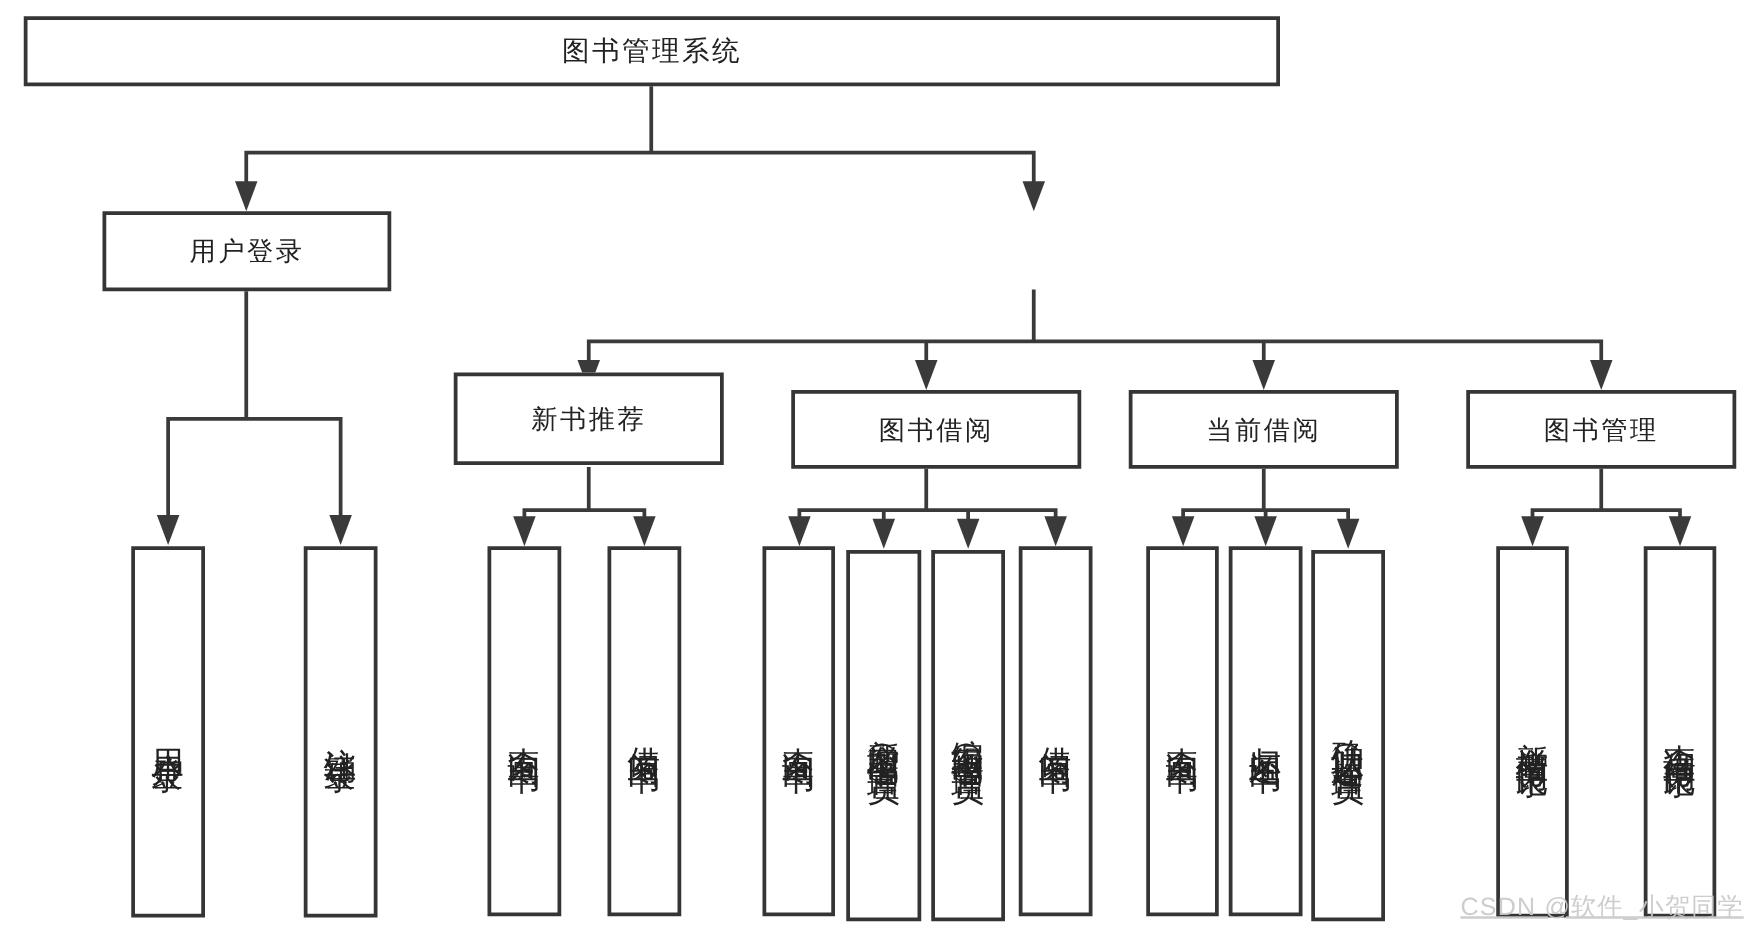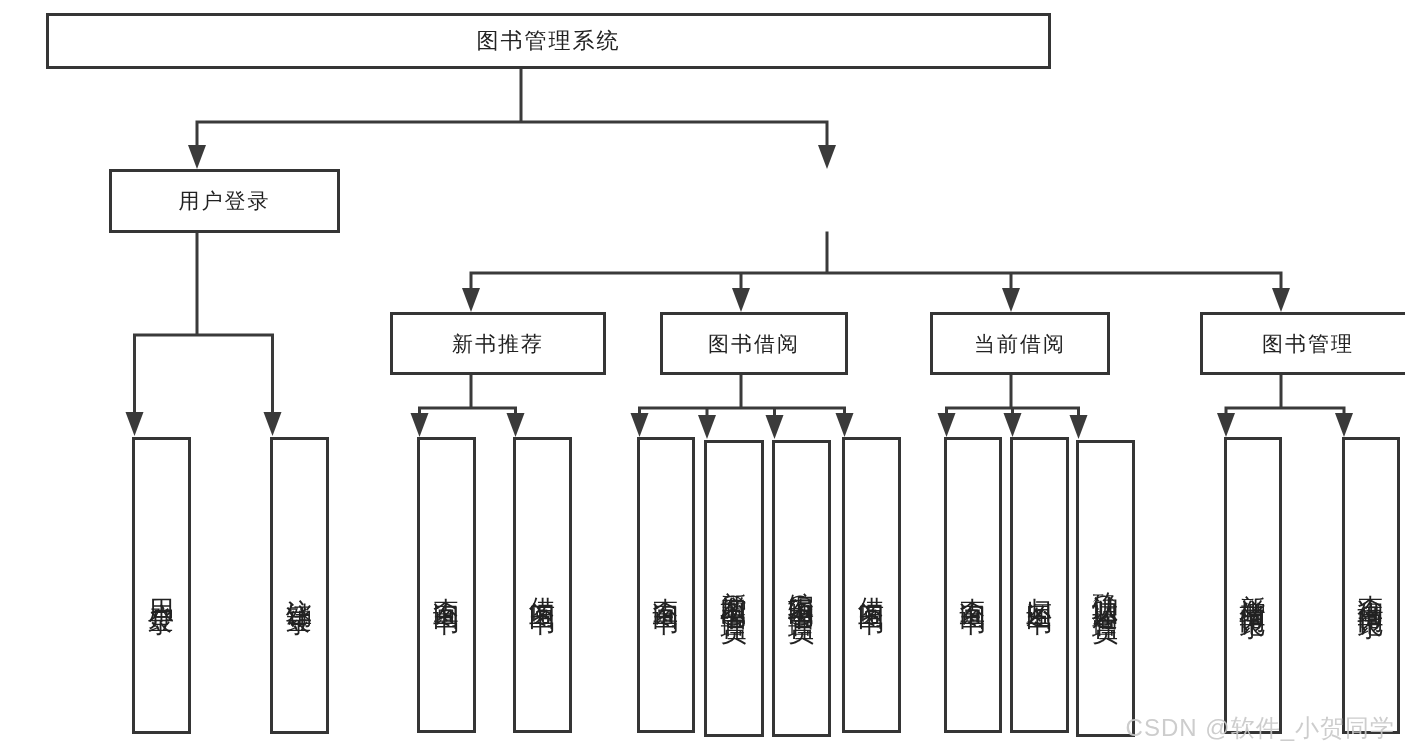--- a/index.html
+++ b/index.html
@@ -37,21 +37,20 @@
   .connector polygon { fill: var(--line); }
 
   .node {
     position: absolute;
     background: #fff;
     border: 3px solid var(--border);
     display: flex;
     align-items: center;
     justify-content: center;
     z-index: 2;
-    margin-left: 27px;
   }
 
   .h-label {
     font-size: 21px;
     color: var(--text);
     letter-spacing: 2px;
     white-space: nowrap;
   }
   .root .h-label { font-size: 22px; }
 
@@ -62,26 +61,27 @@
     letter-spacing: 4px;
     line-height: 1;
     color: var(--text);
     white-space: nowrap;
   }
 
   .watermark {
     position: absolute;
     right: 10px;
     top: 712px;
-    font-size: 24px;
+    font-size: 20px;
     letter-spacing: 1px;
     color: var(--watermark);
     opacity: 0.92;
     z-index: 3;
     white-space: nowrap;
+    text-decoration: underline;
   }
 </style>
 </head>
 <body>
 
 <div class="canvas">
 
   <svg class="connector" viewBox="0 0 1405 747" xmlns="http://www.w3.org/2000/svg">
     <path d="
       M521 69 V122 M197 122 H827 M197 122 V146 M827 122 V146
@@ -115,27 +115,27 @@
   </svg>
 
   <div class="node root" style="left:19px;top:13px;width:1005px;height:56px">
     <span class="h-label">图书管理系统</span>
   </div>
 
   <div class="node" style="left:82px;top:169px;width:231px;height:64px">
     <span class="h-label">用户登录</span>
   </div>
 
-  <div class="node" style="left:363px;top:312px;width:216px;height:63px">
+  <div class="node" style="left:363px;top:298px;width:216px;height:74px">
     <span class="h-label">新书推荐</span>
   </div>
-  <div class="node" style="left:633px;top:312px;width:188px;height:63px">
+  <div class="node" style="left:633px;top:312px;width:232px;height:63px">
     <span class="h-label">图书借阅</span>
   </div>
-  <div class="node" style="left:903px;top:312px;width:180px;height:63px">
+  <div class="node" style="left:903px;top:312px;width:216px;height:63px">
     <span class="h-label">当前借阅</span>
   </div>
   <div class="node" style="left:1173px;top:312px;width:216px;height:63px">
     <span class="h-label">图书管理</span>
   </div>
 
   <div class="node" style="left:105px;top:437px;width:59px;height:297px">
     <span class="v-label">用户登录</span>
   </div>
   <div class="node" style="left:243px;top:437px;width:59px;height:297px">

